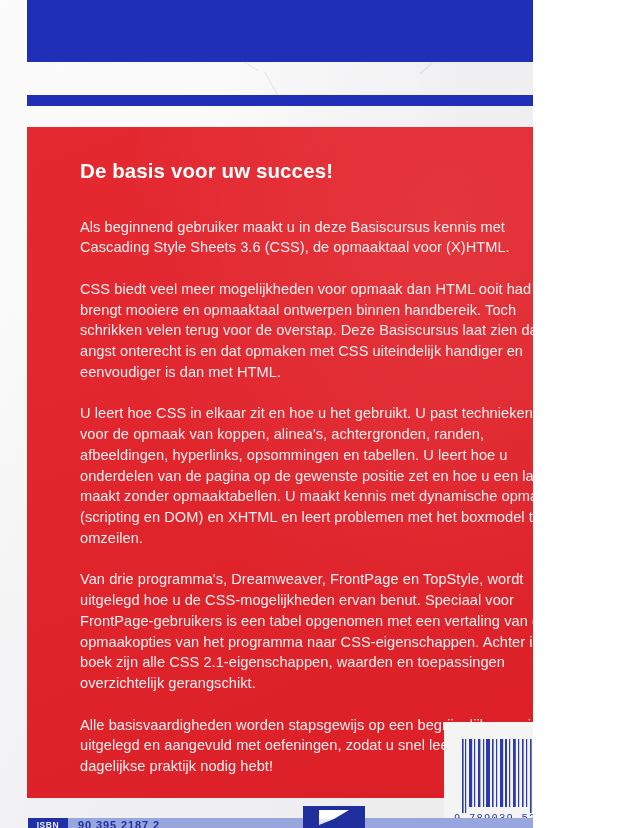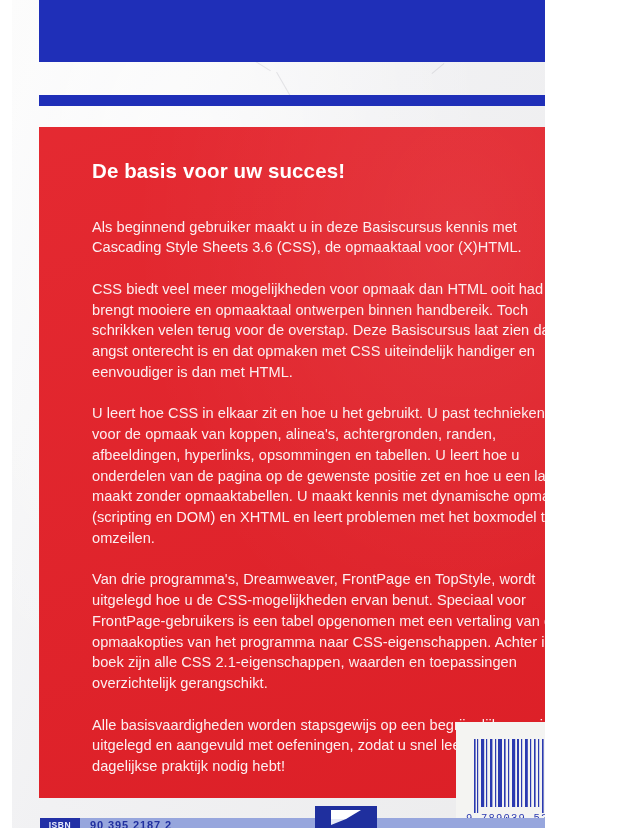--- a/index.html
+++ b/index.html
@@ -13,21 +13,20 @@
     overflow: hidden;
     font-family: "Liberation Sans", sans-serif;
   }
 
   #cover {
     position: relative;
     width: 533px;
     height: 828px;
     background: #f2f2f0;
     overflow: hidden;
-    margin-left: 12px;
   }
 
   
   #paper-texture {
     position: absolute;
     inset: 0;
     background:
       radial-gradient(ellipse at 30% 20%, rgba(255,255,255,0.65), rgba(236,236,238,0) 60%),
       linear-gradient(115deg, #fbfbfb 0%, #f1f1f3 45%, #ececed 100%);
     pointer-events: none;

